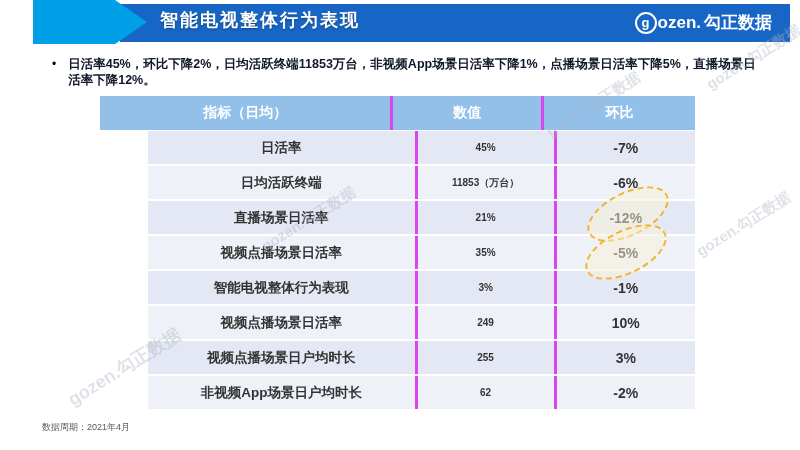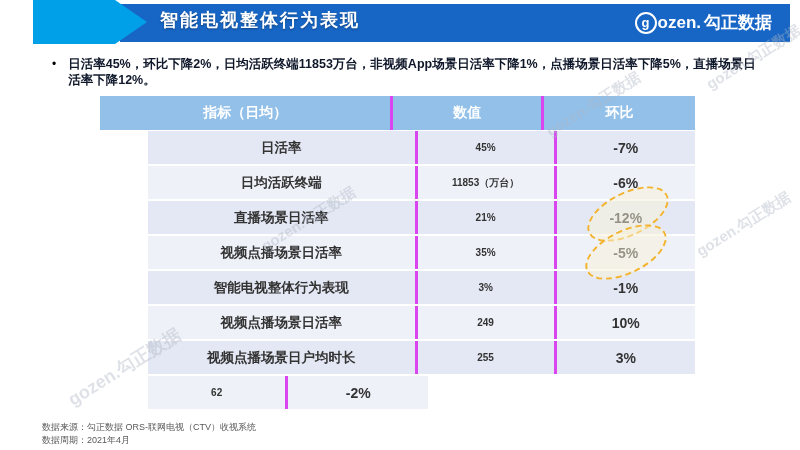--- a/index.html
+++ b/index.html
@@ -119,27 +119,27 @@
           <div class="cell c0">视频点播场景日活率</div>
           <div class="cell c1">249</div>
           <div class="cell c2">10%</div>
         </div>
         <div class="trow">
           <div class="cell c0">视频点播场景日户均时长</div>
           <div class="cell c1">255</div>
           <div class="cell c2">3%</div>
         </div>
         <div class="trow">
+          <div class="cell c0">非视频App场景日户均时长</div>
           <div class="cell c1">62</div>
           <div class="cell c2">-2%</div>
         </div>
       </div>
   </div>
 
   <div class="ellipse e1"></div>
   <div class="ellipse e2"></div>
 
   <div class="footer">
-    <div>数据来源：勾正数据 ORS-联网电视（CTV）收视系统</div>
     <div>数据周期：2021年4月</div>
   </div>
 
 </div>
 
 </body></html>

